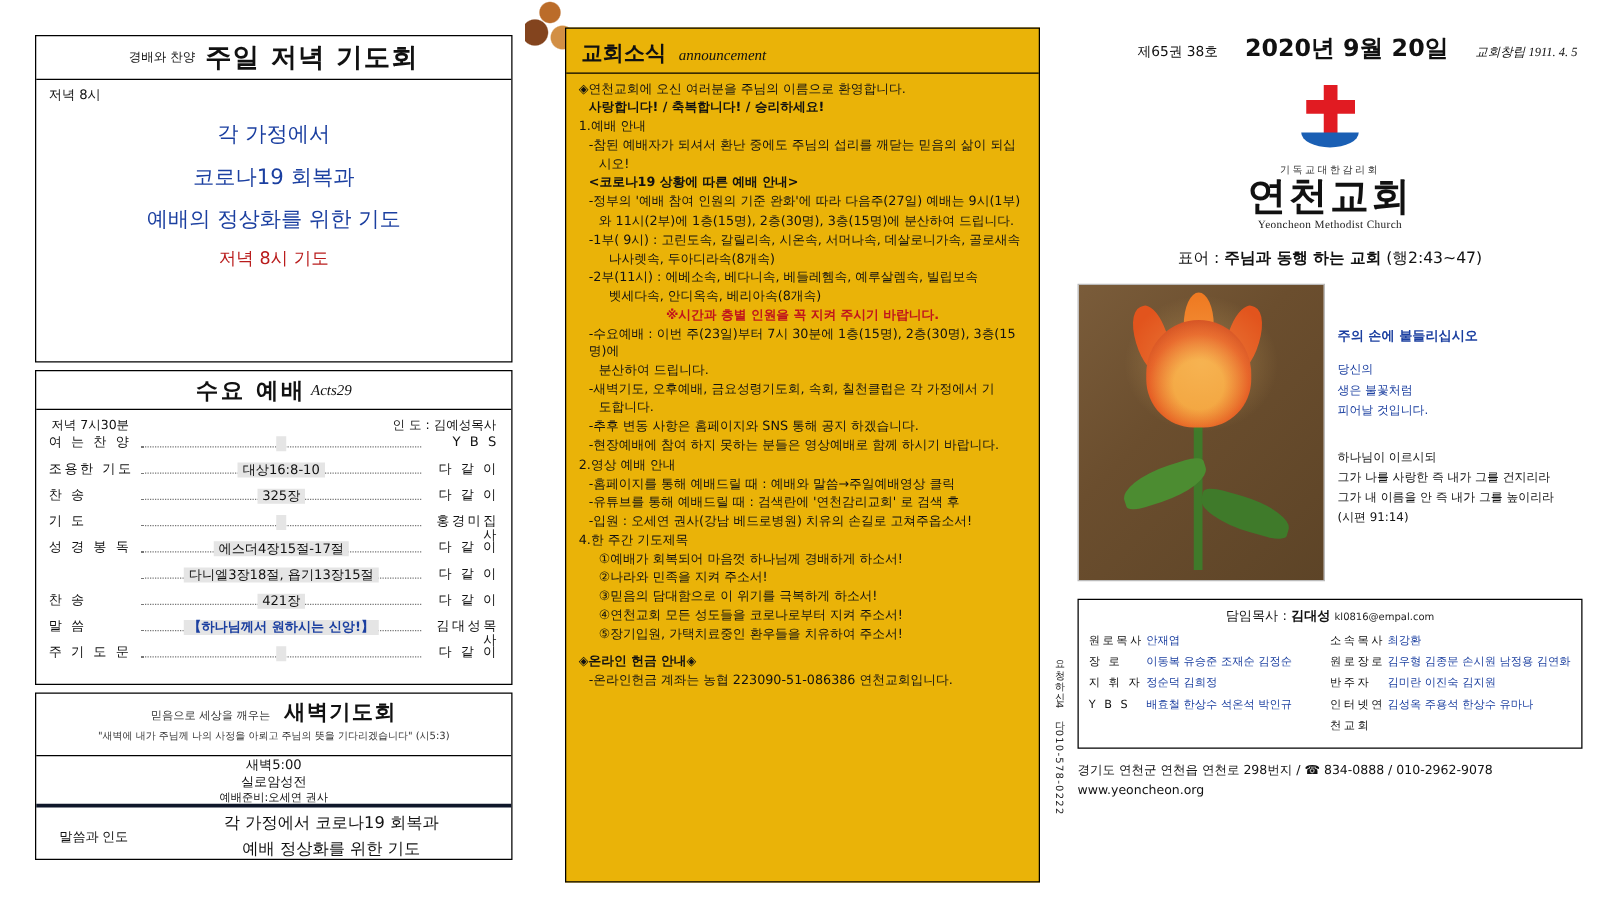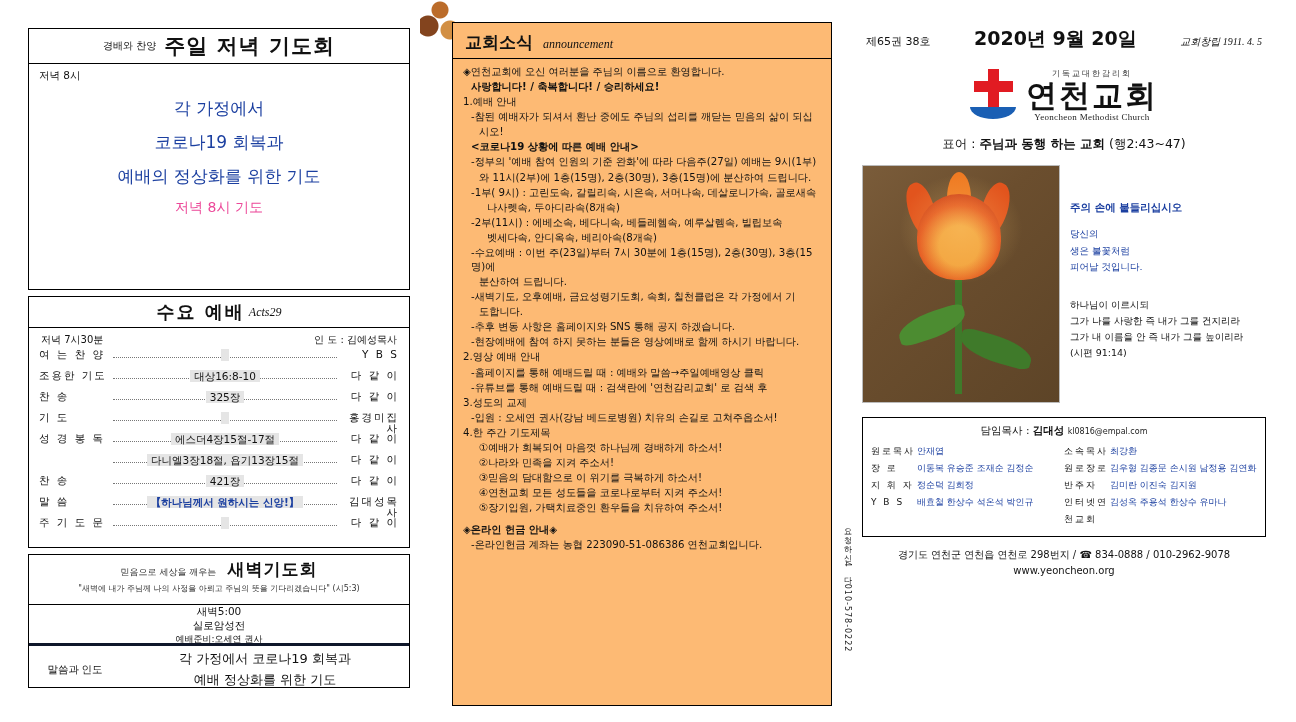--- a/index.html
+++ b/index.html
@@ -15,21 +15,21 @@
 
   
   .left{position:absolute;left:28px;top:28px;width:382px;height:660px;}
   .box{border:1px solid #000;box-sizing:border-box;}
   .lp-top{position:absolute;left:0;top:0;width:382px;height:262px;}
   .lp-title-row{height:34px;border-bottom:1px solid #000;display:flex;align-items:center;justify-content:center;gap:8px;}
   .lp-small{font-size:10px;color:#111;}
   .lp-big{font-size:21px;font-weight:bold;letter-spacing:1px;}
   .lp-time{font-size:10.5px;padding:5px 0 0 10px;}
   .lp-center{text-align:center;color:#1b3fa0;font-size:17px;line-height:2.0;margin-top:8px;}
-  .lp-center .l4{color:#ec4899;font-size:14px;}
+  .lp-center .l4{color:#b91c1c;font-size:14px;}
 
   
   .lp-wed{position:absolute;left:0;top:268px;width:382px;height:252px;}
   .wed-title{height:30px;border-bottom:1px solid #000;display:flex;align-items:center;justify-content:center;gap:4px;}
   .wed-title b{font-size:18px;letter-spacing:2px;}
   .wed-title i{font-size:12px;font-family:"Liberation Serif",serif;}
   .wed-sub{display:flex;justify-content:space-between;font-size:10px;padding:5px 12px 2px 12px;}
   .wed-rows{padding:0 10px;}
   .wrow{display:flex;align-items:baseline;font-size:10.5px;line-height:1.0;height:21px;}
   .wrow .c1{width:74px;letter-spacing:2px;}
@@ -46,21 +46,21 @@
   .dawn-head .d3{font-size:8px;color:#333;margin-top:2px;}
   .dawn-row{height:38px;border-bottom:3px solid #0f172a;display:flex;align-items:center;font-size:10.5px;padding:0 10px;justify-content:space-between;flex-direction:column;}
   .dawn-row .dl{}
   .dawn-row .dc{flex:1;text-align:center;}
   .dawn-row .dr{font-size:9px;text-align:right;line-height:1.4;}
   .dawn-bottom{height:48px;display:flex;align-items:center;}
   .dawn-bottom .bl{width:92px;text-align:center;font-size:10.5px;border-right:0;font-family:Liberation Serif, serif;}
   .dawn-bottom .br{flex:1;text-align:center;font-size:13px;line-height:1.6;}
 
   
-  .mid{position:absolute;left:452px;top:22px;width:380px;height:684px;border:1px solid #000;box-sizing:border-box;background:#fdba74;}
+  .mid{position:absolute;left:452px;top:22px;width:380px;height:684px;border:1px solid #000;box-sizing:border-box;background:#eab308;}
   .mid-head{display:flex;align-items:baseline;gap:10px;padding:8px 0 4px 12px;border-bottom:1px solid #000;}
   .mid-head .mh1{font-size:17px;font-weight:bold;}
   .mid-head .mh2{font-size:12px;font-family:"Liberation Serif",serif;font-style:italic;}
   .mid-body{padding:6px 10px 0 10px;font-size:10.2px;line-height:1.38;}
   .mid-body p{margin:0 0 1px 0;}
   .ind1{padding-left:8px;}
   .ind2{padding-left:16px;}
   .ind3{padding-left:24px;}
   .bold{font-weight:bold;}
   .red{color:#c0141c;font-weight:bold;}
@@ -70,26 +70,26 @@
      radial-gradient(circle at 20px 10px,#b8651f 0 8px,transparent 9px),
      radial-gradient(circle at 8px 26px,#7d3b12 0 10px,transparent 11px),
      radial-gradient(circle at 30px 30px,#d08a3a 0 9px,transparent 10px);
      opacity:.95;}
 
   
   .vtext{position:absolute;left:836px;top:522px;width:16px;height:160px;font-size:8px;writing-mode:vertical-rl;text-orientation:mixed;color:#222;letter-spacing:1px;}
 
   
   .right{position:absolute;left:862px;top:26px;width:404px;height:664px;}
-  .r-head{display:flex;align-items:baseline;justify-content:space-between;font-size:11px;padding:0 4px;}
+  .r-head{display:flex;align-items:baseline;justify-content:space-between;font-size:11px;padding:0 4px;margin-left:44px;}
   .r-head .vol{font-size:11px;}
   .r-head .date{font-size:19px;font-weight:bold;letter-spacing:0px;}
   .r-head .est{font-size:10px;font-style:italic;font-family:"Liberation Serif",serif;}
 
-  .logo-wrap{margin-top:16px;display:flex;align-items:center;justify-content:center;gap:10px;}
+  .logo-wrap{margin-top:16px;display:flex;align-items:center;justify-content:center;gap:10px;flex-direction:column;}
   .cross{position:relative;width:46px;height:52px;}
   .cross .v{position:absolute;left:18px;top:0;width:11px;height:40px;background:#e11b22;}
   .cross .h{position:absolute;left:4px;top:12px;width:39px;height:11px;background:#e11b22;}
   .cross .wave{position:absolute;left:0;top:38px;width:46px;height:12px;
       background:linear-gradient(#1a5fb4,#1a5fb4);
       border-radius:0 0 50% 50%/0 0 100% 100%;}
   .logo-text .ln1{font-size:8px;letter-spacing:2px;color:#333;text-align:center;}
   .logo-text .ln2{font-size:31px;font-weight:bold;letter-spacing:2px;line-height:1.05;}
   .logo-text .ln3{font-size:9px;color:#222;letter-spacing:.3px;font-family:"Liberation Serif",serif;text-align:center;}
 
@@ -119,21 +119,21 @@
   .staff .pastor{text-align:center;font-size:10.5px;margin-bottom:5px;}
   .staff .pastor b{font-weight:bold;}
   .staff .pastor .mail{font-size:8px;color:#222;}
   .srow{display:flex;line-height:1.9;}
   .srow .k{width:46px;letter-spacing:2px;}
   .srow .v1{flex:1;}
   .srow .k2{width:46px;letter-spacing:2px;}
   .srow .v2{flex:1;}
   .blue{color:#1b3fa0;}
 
-  .addr{margin-top:10px;text-align:center;font-size:10px;line-height:1.6;}
+  .addr{margin-top:10px;font-size:10px;line-height:1.6;}
   .addr .web{color:#111;}
 </style>
 </head>
 <body>
 
 <div class="page">
 
   <div class="left">
 
     <div class="box lp-top">
@@ -242,30 +242,30 @@
         <p class="sec">1.예배 안내</p>
         <p class="ind1">-참된 예배자가 되셔서 환난 중에도 주님의 섭리를 깨닫는 믿음의 삶이 되십</p>
         <p class="ind2">시오!</p>
         <p class="ind1 bold">&lt;코로나19 상황에 따른 예배 안내&gt;</p>
         <p class="ind1">-정부의 '예배 참여 인원의 기준 완화'에 따라 다음주(27일) 예배는 9시(1부)</p>
         <p class="ind2">와 11시(2부)에 1층(15명), 2층(30명), 3층(15명)에 분산하여 드립니다.</p>
         <p class="ind1">-1부( 9시) : 고린도속, 갈릴리속, 시온속, 서머나속, 데살로니가속, 골로새속</p>
         <p class="ind3">나사렛속, 두아디라속(8개속)</p>
         <p class="ind1">-2부(11시) : 에베소속, 베다니속, 베들레헴속, 예루살렘속, 빌립보속</p>
         <p class="ind3">벳세다속, 안디옥속, 베리아속(8개속)</p>
+        <p class="red ctr">※시간과 층별 인원을 꼭 지켜 주시기 바랍니다.</p>
         <p class="ind1">-수요예배 : 이번 주(23일)부터 7시 30분에 1층(15명), 2층(30명), 3층(15명)에</p>
         <p class="ind2">분산하여 드립니다.</p>
         <p class="ind1">-새벽기도, 오후예배, 금요성령기도회, 속회, 칠천클럽은 각 가정에서 기</p>
         <p class="ind2">도합니다.</p>
         <p class="ind1">-추후 변동 사항은 홈페이지와 SNS 통해 공지 하겠습니다.</p>
         <p class="ind1">-현장예배에 참여 하지 못하는 분들은 영상예배로 함께 하시기 바랍니다.</p>
         <p class="sec">2.영상 예배 안내</p>
         <p class="ind1">-홈페이지를 통해 예배드릴 때 : 예배와 말씀→주일예배영상 클릭</p>
         <p class="ind1">-유튜브를 통해 예배드릴 때 : 검색란에 '연천감리교회' 로 검색 후</p>
-        <p class="sec">3.성도의 교제</p>
         <p class="ind1">-입원 : 오세연 권사(강남 베드로병원) 치유의 손길로 고쳐주옵소서!</p>
         <p class="sec">4.한 주간 기도제목</p>
         <p class="ind2">①예배가 회복되어 마음껏 하나님께 경배하게 하소서!</p>
         <p class="ind2">②나라와 민족을 지켜 주소서!</p>
         <p class="ind2">③믿음의 담대함으로 이 위기를 극복하게 하소서!</p>
         <p class="ind2">④연천교회 모든 성도들을 코로나로부터 지켜 주소서!</p>
         <p class="ind2">⑤장기입원, 가택치료중인 환우들을 치유하여 주소서!</p>
         <p style="height: 6px;"></p>
         <p class="bold">◈온라인 헌금 안내◈</p>
         <p class="ind1">-온라인헌금 계좌는 농협 223090-51-086386 연천교회입니다.</p>

